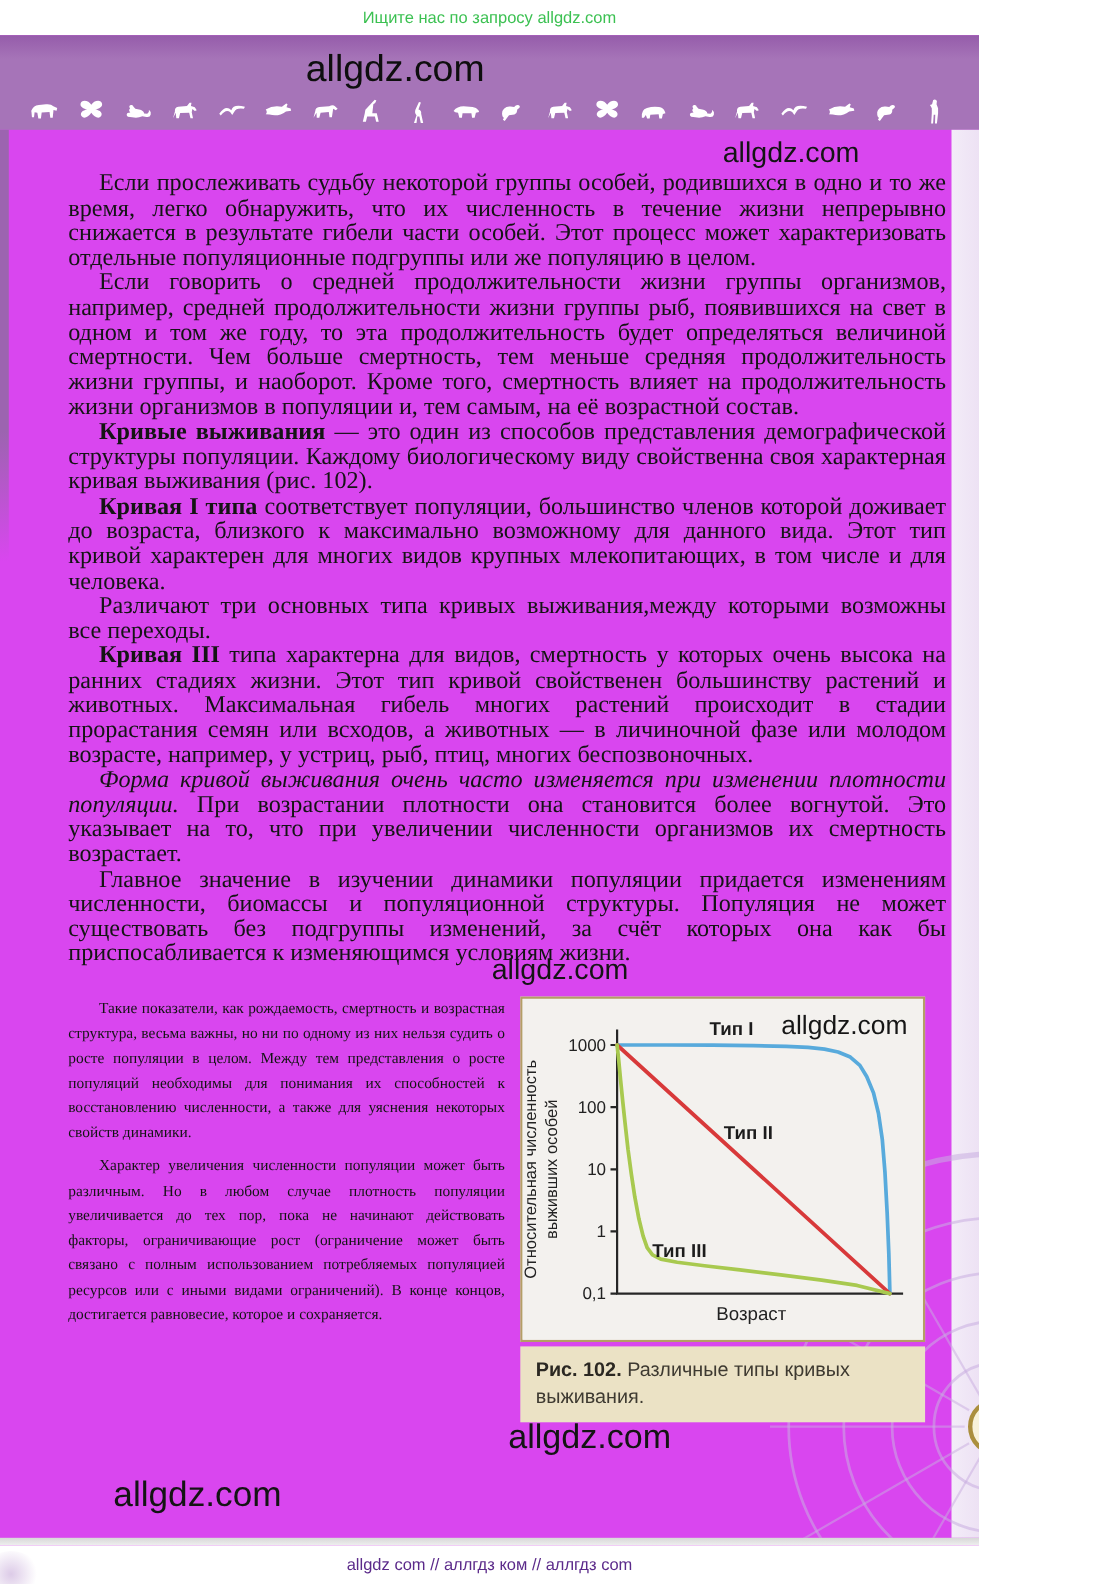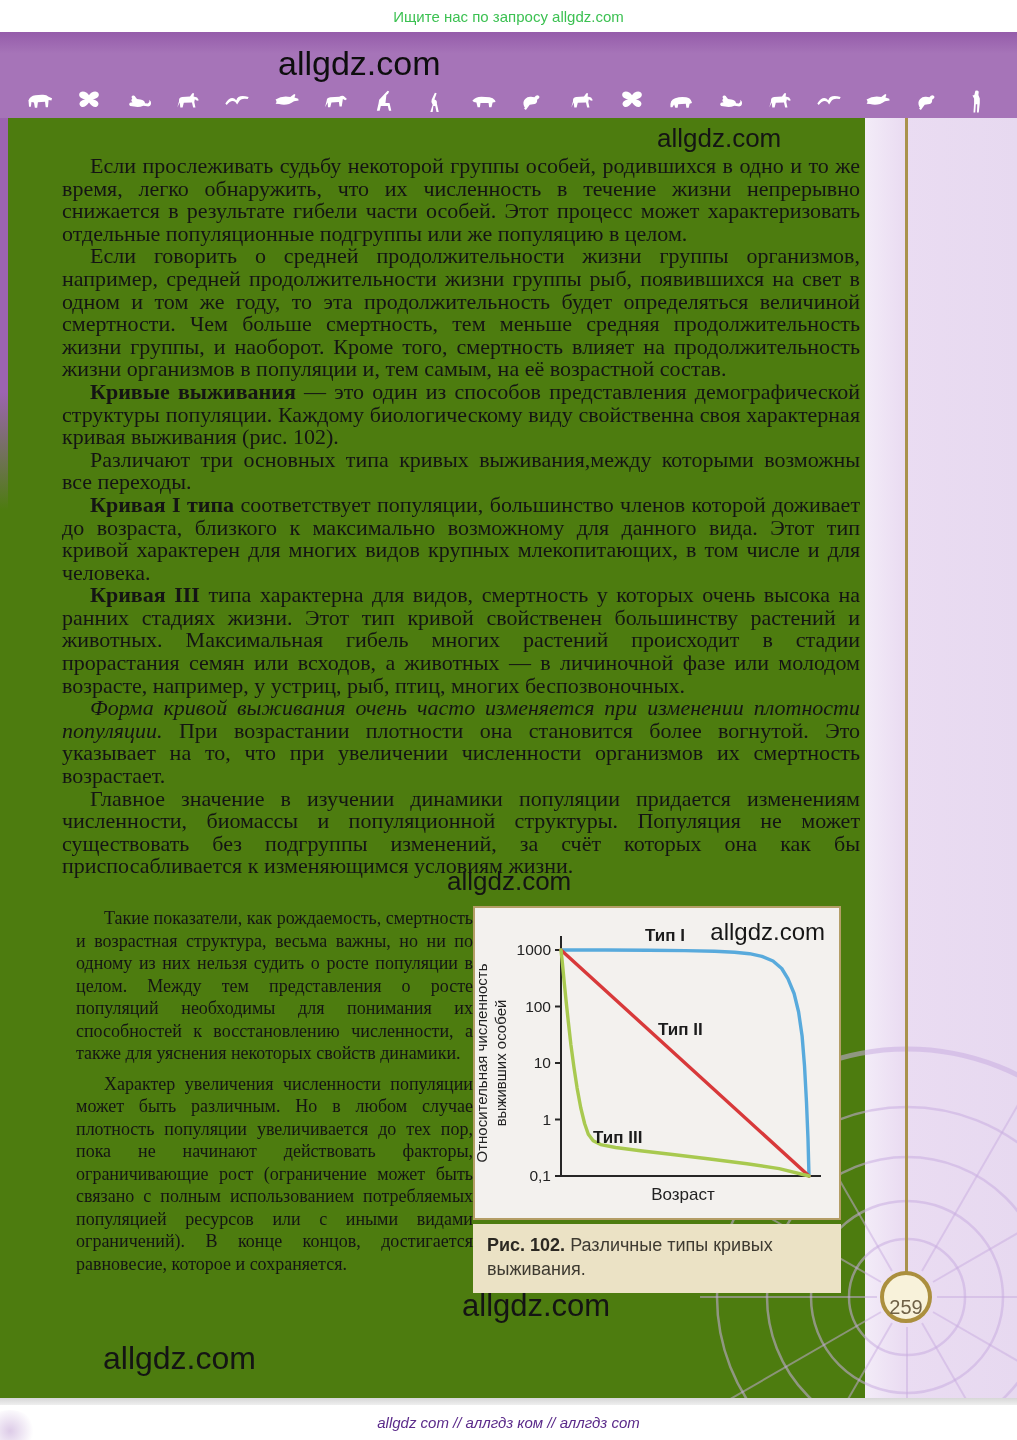--- a/index.html
+++ b/index.html
@@ -1,16 +1,16 @@
 <!DOCTYPE html>
 <html><head>
 <meta charset="utf-8">
 <style>
   html,body{margin:0;padding:0;background:#fff;}
-  #root{position:relative;width:1017px;height:1440px;background:#4d7c0f;overflow:hidden;
+  #root{position:relative;width:890px;height:1440px;background:#d946ef;overflow:hidden;
         font-family:"Liberation Serif",serif;color:#141414;}
 
   
   .top-strip{position:absolute;left:0;top:0;width:100%;height:32px;background:#ffffff;
              display:flex;align-items:center;justify-content:center;}
   .top-banner-text{font-family:"Liberation Sans",sans-serif;font-size:15px;color:#3cc152;}
 
   
   .purple-band{position:absolute;left:0;top:32px;width:100%;height:86px;
                background:linear-gradient(180deg,#955caa 0%,#a674b8 25%,#a674b8 100%);}
@@ -36,40 +36,40 @@
   .wm{position:absolute;font-family:"Liberation Sans",sans-serif;color:#141414;white-space:nowrap;}
   #wm-under-band{left:657px;top:123px;font-size:26px;}
   #wm-mid{left:447px;top:866px;font-size:26px;}
   #wm-below-fig{left:462px;top:1288px;font-size:31px;}
   #wm-bottom{left:103px;top:1340px;font-size:32px;}
 
   
   .main-text{position:absolute;left:62px;top:155px;width:798px;font-size:22px;
              line-height:22.6px;text-align:justify;}
   .main-text p,.left-col p{margin:0;text-indent:28px;}
-  .left-col{position:absolute;left:76px;top:907px;width:397px;font-size:18px;
+  .left-col{position:absolute;left:62px;top:907px;width:397px;font-size:14px;
             line-height:22.5px;text-align:justify;}
   .left-col p{margin-bottom:8px;}
   .run-b{font-weight:bold;}
   .run-i{font-style:italic;}
 
   
   .figure{position:absolute;left:473px;top:906px;width:368px;height:314px;box-sizing:border-box;
           border:2px solid #b49e66;background:#f3f1ee;}
   .figure svg{display:block;}
   .caption{position:absolute;left:473px;top:1224px;width:368px;box-sizing:border-box;
            background:#ebe2c5;padding:9px 14px 12px;font-family:"Liberation Sans",sans-serif;
            font-size:18px;line-height:24px;color:#3e3a31;}
   .caption .cap-label{font-weight:bold;color:#2b2822;}
 
   
   .footer-strip{position:absolute;left:0;top:1398px;width:100%;height:7px;
                 background:linear-gradient(180deg,#d7d7d7,#efefef);}
   .footer{position:absolute;left:0;top:1405px;width:100%;height:35px;background:#ffffff;
-          display:flex;align-items:center;justify-content:center;font-style:italic;}
+          display:flex;align-items:center;justify-content:center;}
   .footer-text{font-family:"Liberation Sans",sans-serif;font-size:15px;color:#5b2a8a;}
   .corner-blob{position:absolute;left:-16px;top:1410px;width:52px;height:42px;border-radius:50%;
                background:radial-gradient(circle,#c0a0d4 0%,rgba(192,160,212,0) 70%);opacity:.55;}
 </style>
 </head>
 <body>
 
 <div id="root">
 
   <div class="top-strip">
@@ -167,22 +167,22 @@
 
   <div class="gold-line"></div>
   <div class="left-strip"></div>
 
   <span class="wm" id="wm-under-band">allgdz.com</span>
 
   <div class="main-text" id="main-text">
       <p><span class="run-n">Если прослеживать судьбу некоторой группы особей, родившихся в одно и то же время, легко обнаружить, что их численность в течение жизни непрерывно снижается в результате гибели части особей. Этот процесс может характеризовать отдельные популяционные подгруппы или же популяцию в целом.</span></p>
       <p><span class="run-n">Если говорить о средней продолжительности жизни группы организмов, например, средней продолжительности жизни группы рыб, появившихся на свет в одном и том же году, то эта продолжительность будет определяться величиной смертности. Чем больше смертность, тем меньше средняя продолжительность жизни группы, и наоборот. Кроме того, смертность влияет на продолжительность жизни организмов в популяции и, тем самым, на её возрастной состав.</span></p>
       <p><span class="run-b">Кривые выживания </span><span class="run-n">— это один из способов представления демографической структуры популяции. Каждому биологическому виду свойственна своя характерная кривая выживания (рис. 102).</span></p>
+      <p><span class="run-b">Кривая I типа</span><span class="run-n"> соответствует популяции, большинство членов которой доживает до возраста, близкого к максимально возможному для данного вида. Этот тип кривой характерен для многих видов крупных млекопитающих, в том числе и для человека.</span></p>
       <p><span class="run-n">Различают три основных типа кривых выживания,между которыми возможны все переходы.</span></p>
-      <p><span class="run-b">Кривая I типа</span><span class="run-n"> соответствует популяции, большинство членов которой доживает до возраста, близкого к максимально возможному для данного вида. Этот тип кривой характерен для многих видов крупных млекопитающих, в том числе и для человека.</span></p>
       <p><span class="run-b">Кривая III</span><span class="run-n"> типа характерна для видов, смертность у которых очень высока на ранних стадиях жизни. Этот тип кривой свойственен большинству растений и животных. Максимальная гибель многих растений происходит в стадии прорастания семян или всходов, а животных — в личиночной фазе или молодом возрасте, например, у устриц, рыб, птиц, многих беспозвоночных.</span></p>
       <p><span class="run-i">Форма кривой выживания очень часто изменяется при изменении плотности популяции.</span><span class="run-n"> При возрастании плотности она становится более вогнутой. Это указывает на то, что при увеличении численности организмов их смертность возрастает.</span></p>
       <p><span class="run-n">Главное значение в изучении динамики популяции придается изменениям численности, биомассы и популяционной структуры. Популяция не может существовать без подгруппы изменений, за счёт которых она как бы приспосабливается к изменяющимся условиям жизни.</span></p>
     </div>
 
   <span class="wm" id="wm-mid">allgdz.com</span>
 
   <div class="left-col" id="left-col">
       <p><span class="run-n">Такие показатели, как рождаемость, смертность и возрастная структура, весьма важны, но ни по одному из них нельзя судить о росте популяции в целом. Между тем представления о росте популяций необходимы для понимания их способностей к восстановлению численности, а также для уяснения некоторых свойств динамики.</span></p>
       <p><span class="run-n">Характер увеличения численности популяции может быть различным. Но в любом случае плотность популяции увеличивается до тех пор, пока не начинают действовать факторы, ограничивающие рост (ограничение может быть связано с полным использованием потребляемых популяцией ресурсов или с иными видами ограничений). В конце концов, достигается равновесие, которое и сохраняется.</span></p>

